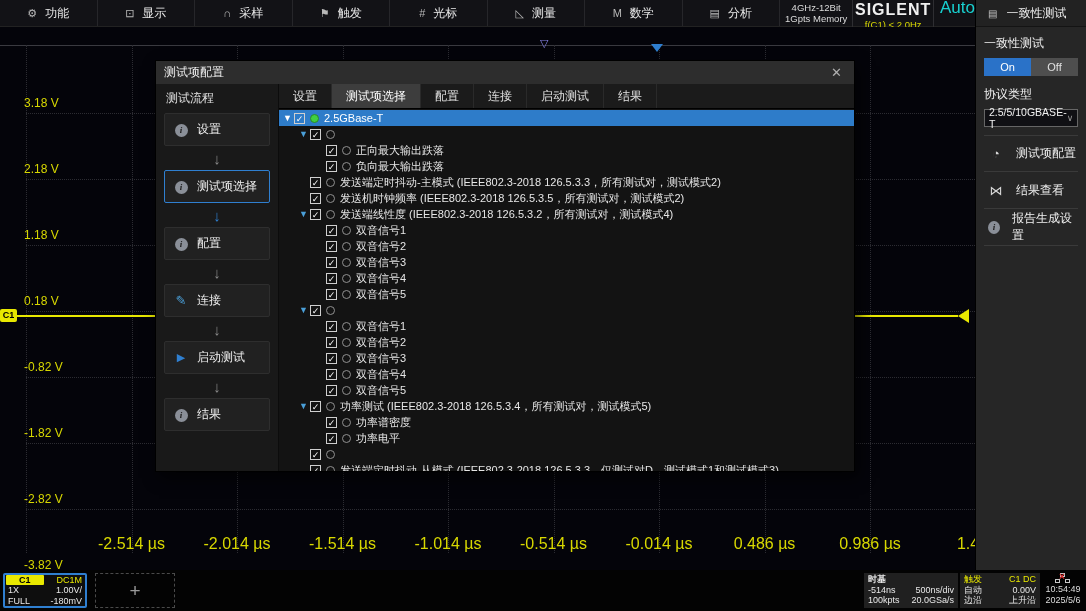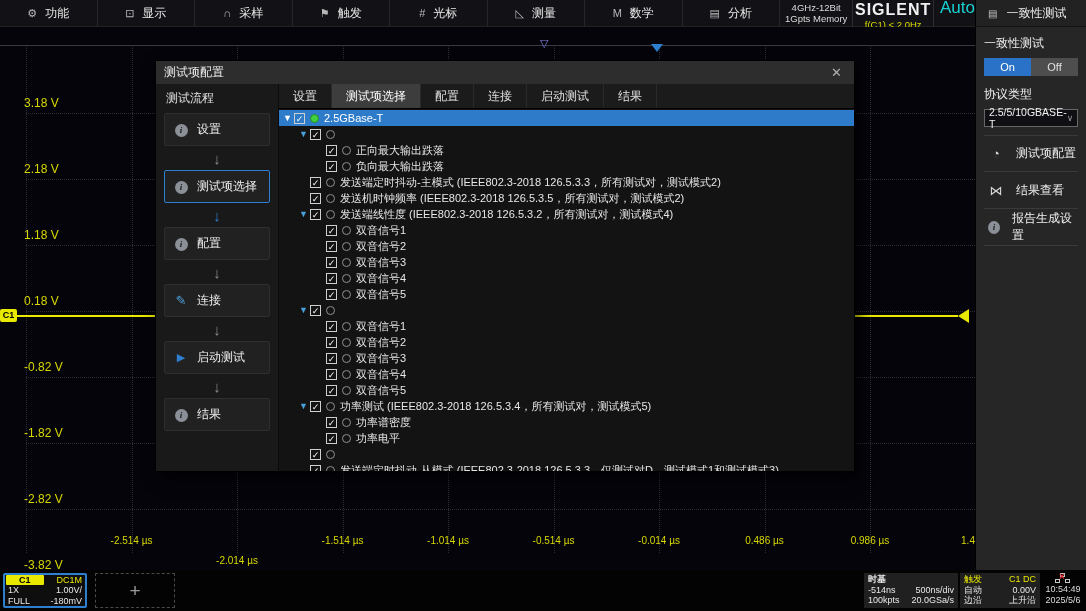--- a/index.html
+++ b/index.html
@@ -23,21 +23,21 @@
   .acq-mode { color:#18d0d0; font-size:17px; margin:2px 0 12px 6px; }
 
   
   #waveform { position:absolute; left:0; top:27px; width:975px; height:543px;
     background:#04040a; overflow:hidden; }
   .grid-top { position:absolute; left:0; top:18px; width:975px; height:0;
     border-top:1px solid #3a3a40; }
   .vline { position:absolute; top:18px; height:508px; width:0; border-left:1px dotted #2c2c32; }
   .hline { position:absolute; left:26px; width:949px; height:0; border-top:1px dotted #2c2c32; }
   .ylab { position:absolute; left:24px; color:#d8d800; font-size:12px; }
-  .xlab { position:absolute; top:508px; color:#d8d800; font-size:10px; transform:translateX(-50%); }
+  .xlab { position:absolute; top:508px; color:#d8d800; font-size:16px; transform:translateX(-50%); }
   .trig-hollow { position:absolute; left:540px; top:10px; color:#8a86ea; font-size:11px; }
   .trig-solid { position:absolute; left:651px; top:17px; width:0; height:0;
     border-left:6px solid transparent; border-right:6px solid transparent;
     border-top:8px solid #2f7fd0; }
   .c1-chip { position:absolute; left:0; top:282px; width:17px; height:13px;
     background:#e8e800; color:#000; font-size:9px; font-weight:bold;
     text-align:center; line-height:13px; border-radius:2px; }
   .trace { position:absolute; left:15px; top:288px; width:943px; height:2px; background:#e8e800; }
   .trace-arrow { position:absolute; left:958px; top:282px; width:0; height:0;
     border-top:7px solid transparent; border-bottom:7px solid transparent;
@@ -207,21 +207,21 @@
         <div class="ylab" style="top: 135px;">2.18 V</div>
         <div class="ylab" style="top: 201px;">1.18 V</div>
         <div class="ylab" style="top: 267px;">0.18 V</div>
         <div class="ylab" style="top: 333px; text-align: center;">-0.82 V</div>
         <div class="ylab" style="top: 399px;">-1.82 V</div>
         <div class="ylab" style="top: 465px;">-2.82 V</div>
         <div class="ylab" style="top: 531px;">-3.82 V</div>
       </div>
     <div id="xlabels">
         <div class="xlab" style="left: 131.5px;">-2.514 µs</div>
-        <div class="xlab" style="left: 237px; margin-top: 20px;">-2.014 µs</div>
+        <div class="xlab" style="left: 237px;">-2.014 µs</div>
         <div class="xlab" style="left: 342.5px;">-1.514 µs</div>
         <div class="xlab" style="left: 448px;">-1.014 µs</div>
         <div class="xlab" style="left: 553.5px;">-0.514 µs</div>
         <div class="xlab" style="left: 659px;">-0.014 µs</div>
         <div class="xlab" style="left: 764.5px;">0.486 µs</div>
         <div class="xlab" style="left: 870px;">0.986 µs</div>
         <div class="xlab" style="left: 968px;">1.4</div>
       </div>
     <div class="trig-hollow">▽</div>
     <div class="trig-solid"></div>

